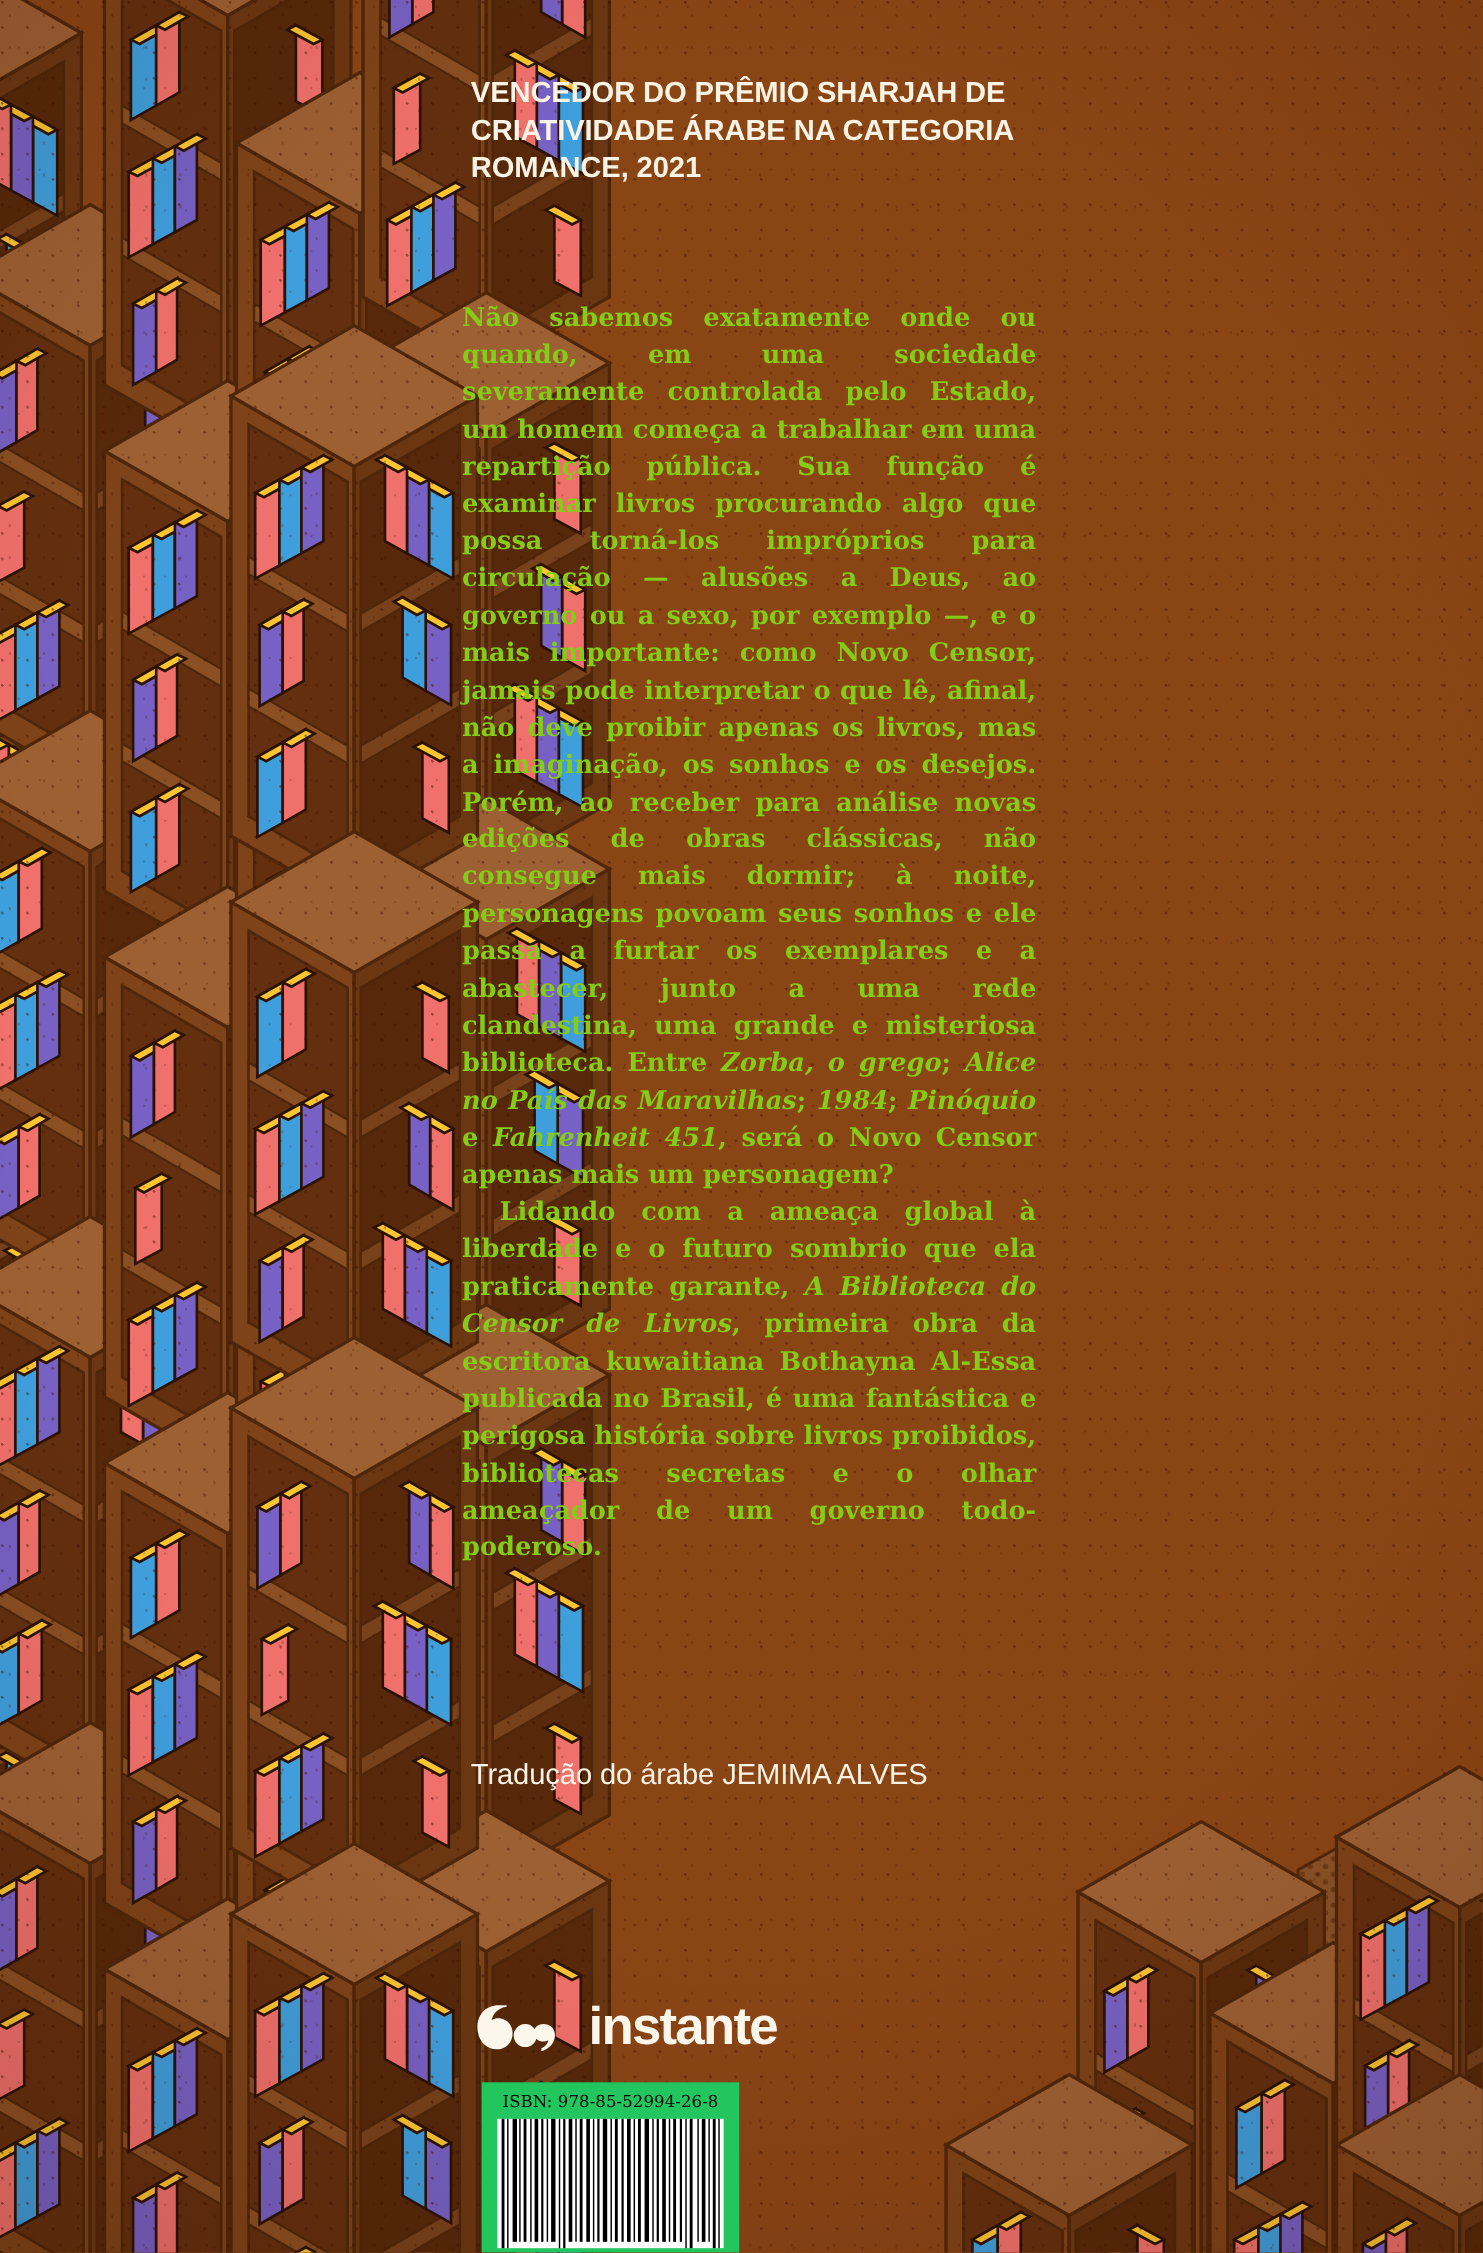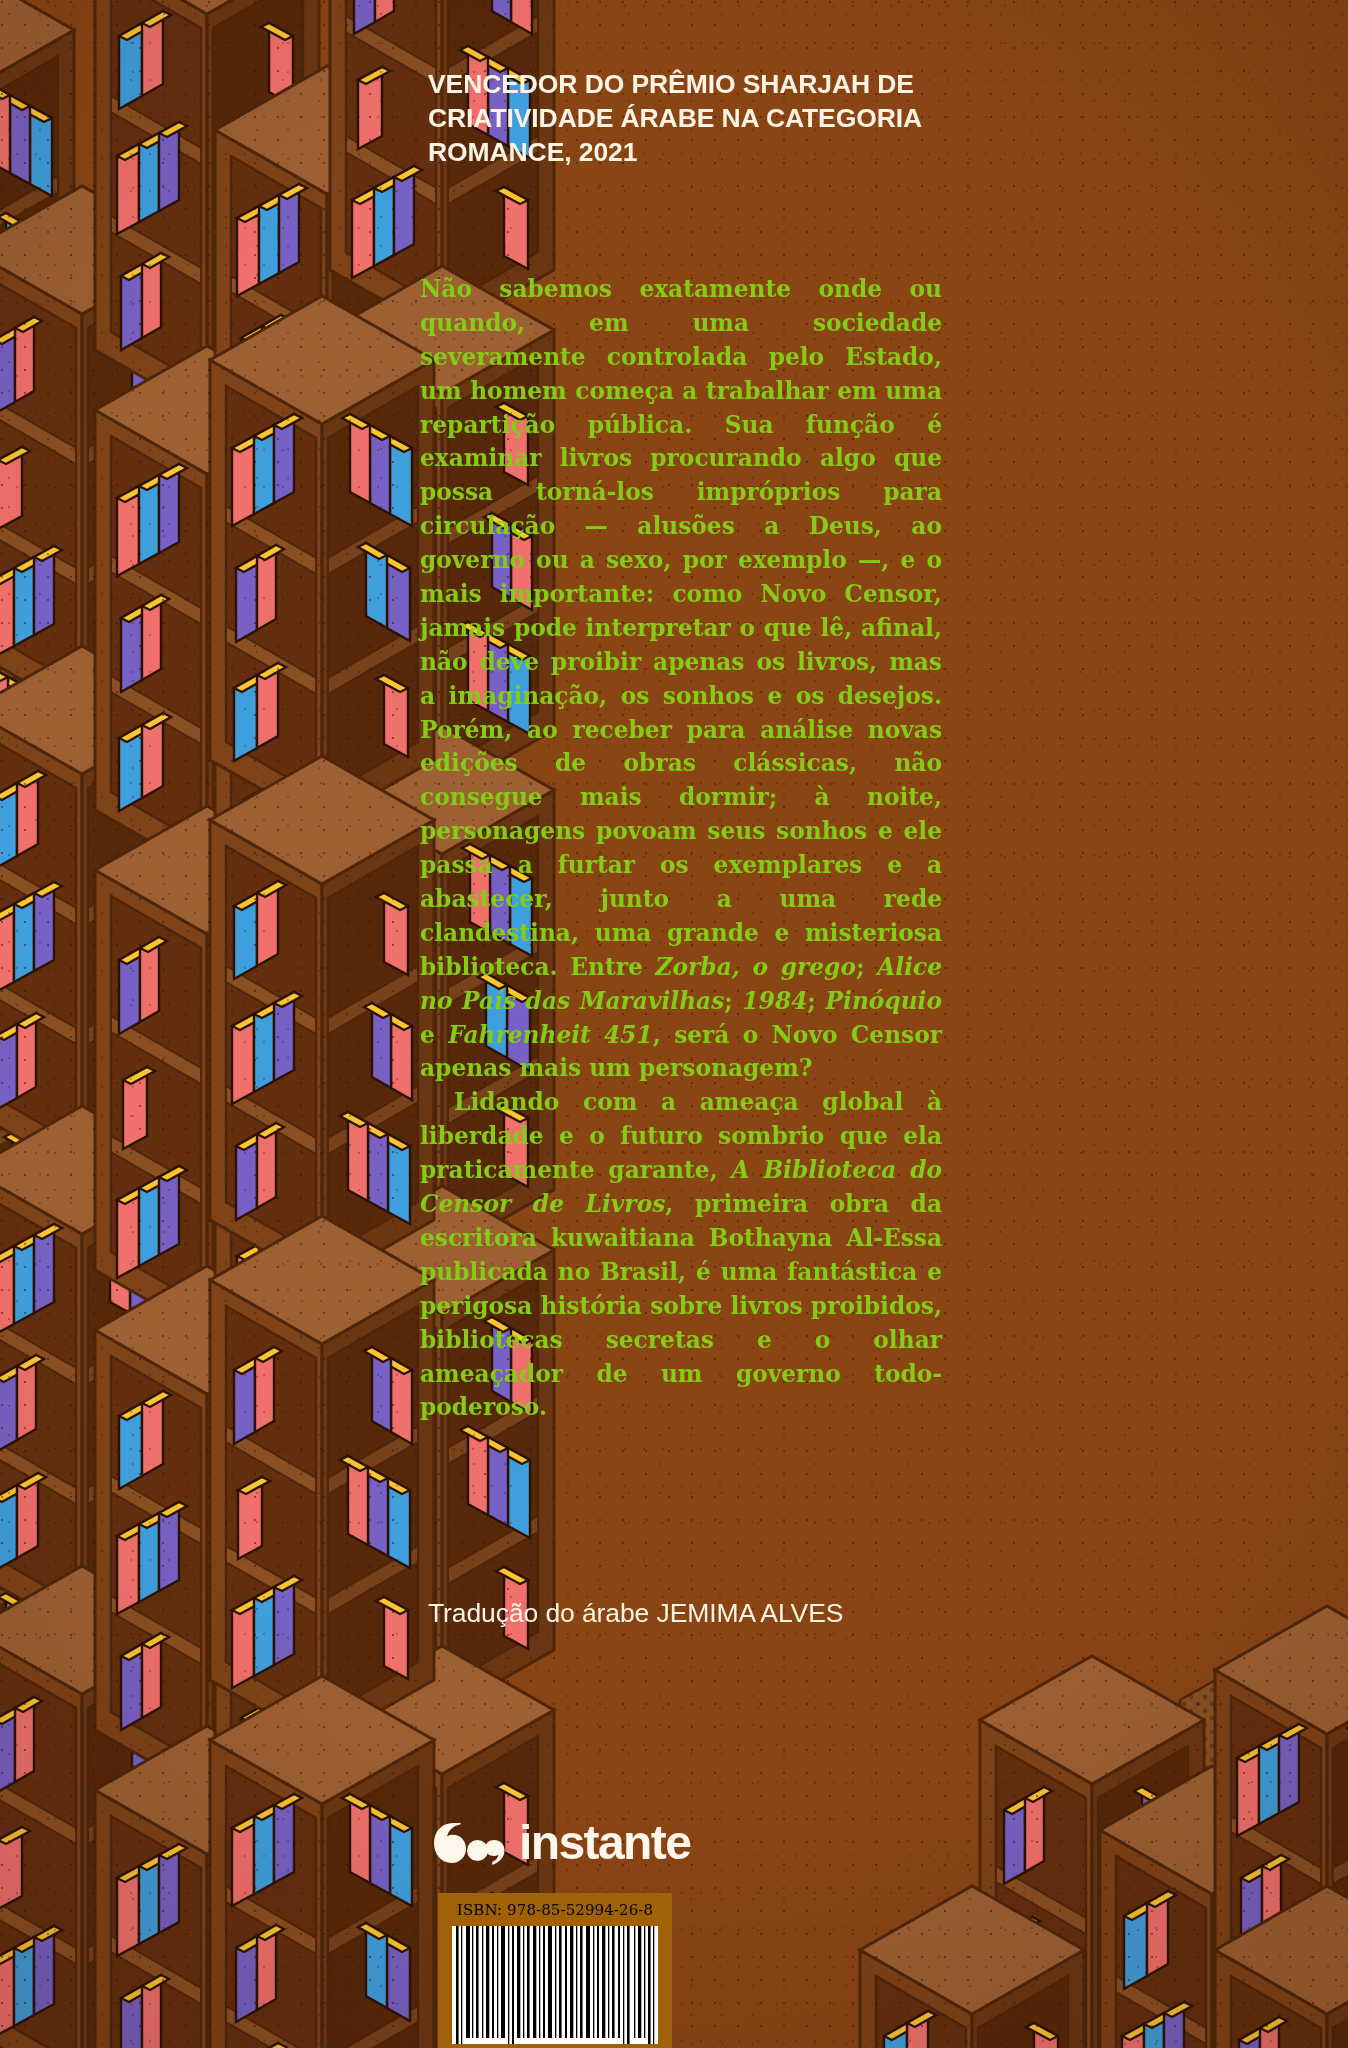--- a/index.html
+++ b/index.html
@@ -122,31 +122,31 @@
     gap: 4px;
     height: 44px;
   }
   .logo-name {
     color: #fdf6ea;
     font-family: "Liberation Sans", sans-serif;
     font-weight: 700;
     font-size: 48px;
     letter-spacing: -1.6px;
     line-height: 1;
-    margin-left: 2px;
+    margin-left: 18px;
   }
 
   
   .isbn-block {
     position: absolute;
     left: 438px;
     top: 1893px;
     width: 234px;
     height: 155px;
-    background: #a16207;
+    background: #22c55e;
     padding: 8px 0 0 0;
     text-align: center;
   }
   .isbn-text {
     font-family: "DejaVu Serif", "Liberation Serif", serif;
     font-size: 15px;
     color: #000;
     letter-spacing: .1px;
     white-space: nowrap;
   }

